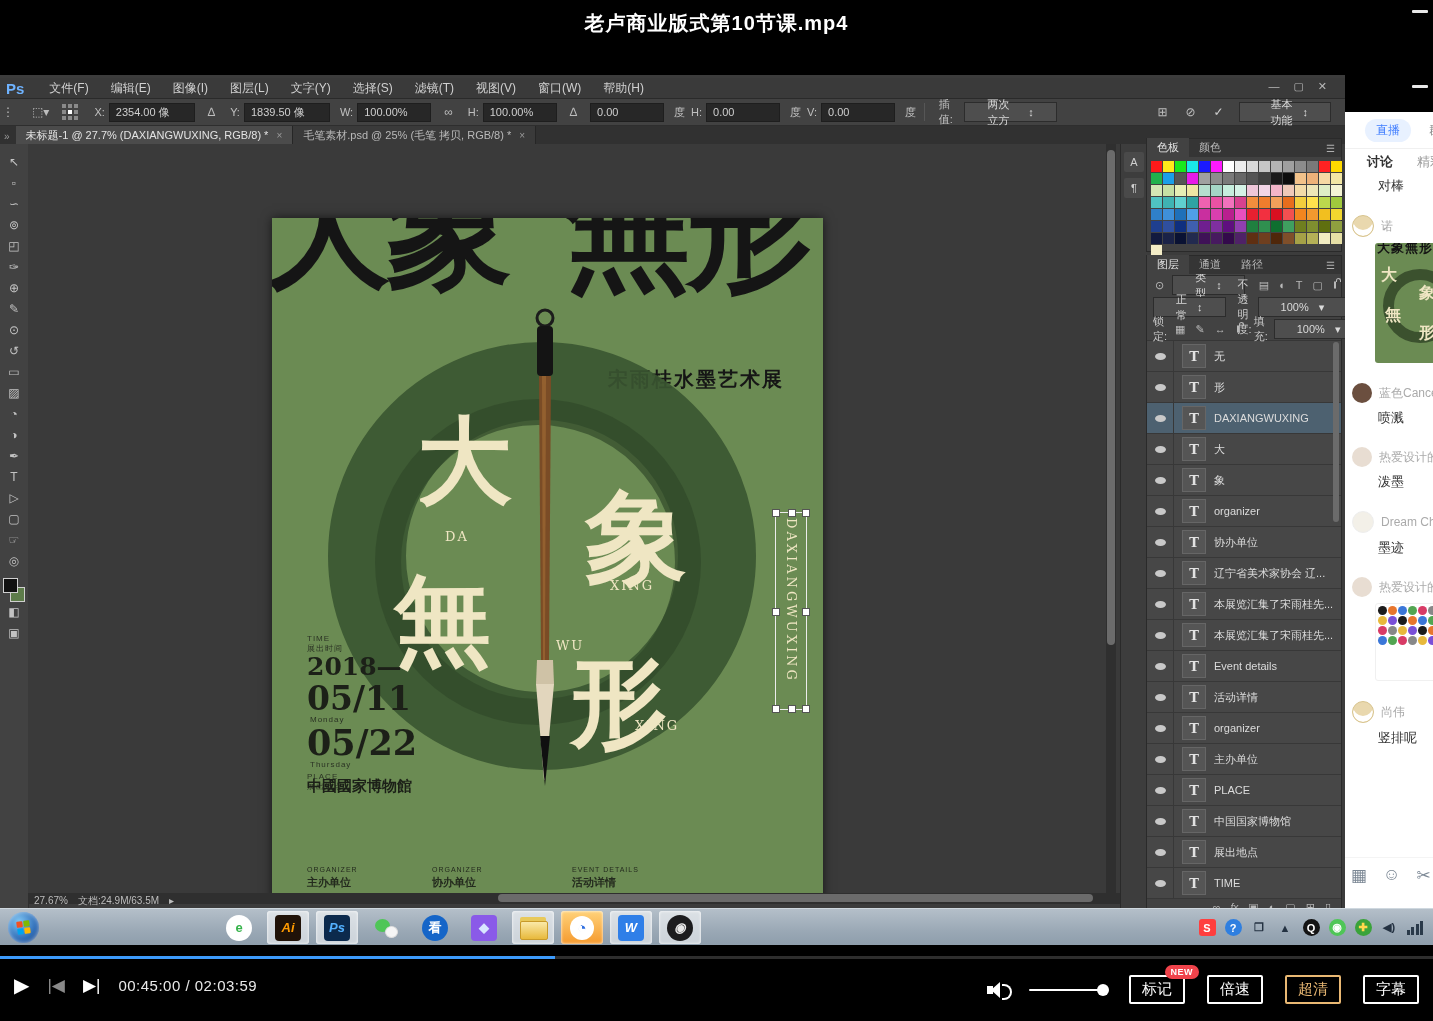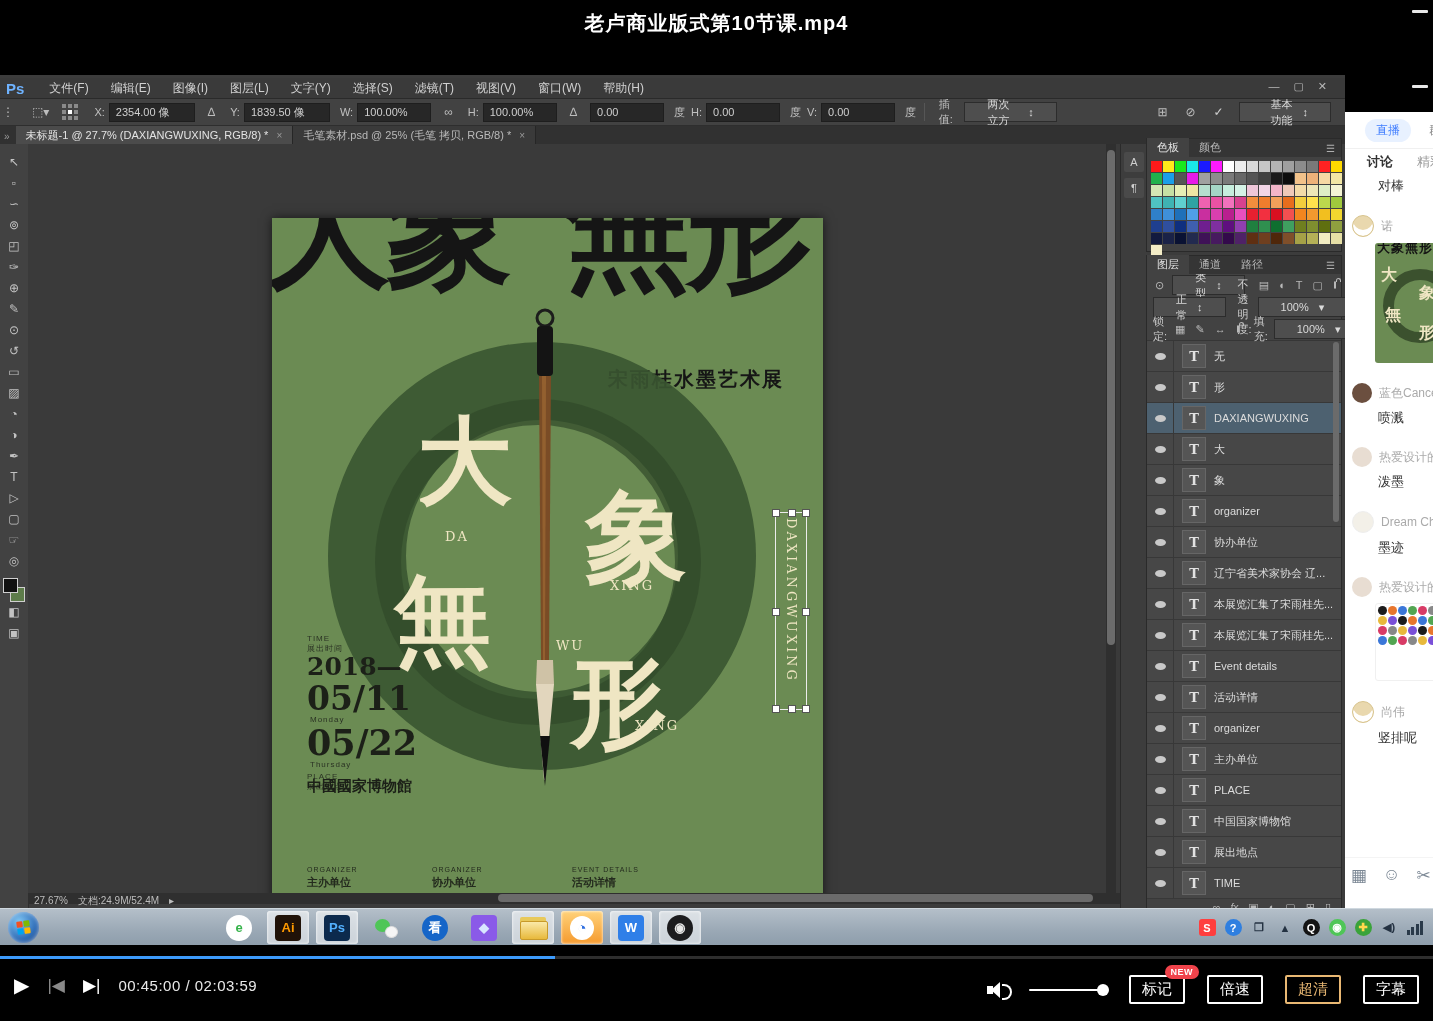--- a/index.html
+++ b/index.html
@@ -137,21 +137,21 @@
     gap:16px;padding-left:6px;border-top:1px solid #f4f4f4;color:#7b8794;font-size:17px;}
   
   .taskbar{position:absolute;left:0;top:908px;width:1433px;height:37px;
     background:linear-gradient(#b4bfc9,#9aa8b5 60%,#8d9dab);border-top:1px solid #cfd8df;}
   .startorb{position:absolute;left:8px;top:3px;width:31px;height:31px;border-radius:50%;
     background:radial-gradient(circle at 35% 30%,#7ec4f2,#2f6db8 60%,#1c3f7a);box-shadow:inset 0 0 4px rgba(255,255,255,.6);}
   .flag{position:absolute;left:9px;top:9px;width:13px;height:13px;display:grid;grid-template-columns:6px 6px;grid-gap:1px;transform:rotate(-8deg);}
   .flag i{width:6px;height:6px;border-radius:1px;}
   .task-apps{position:absolute;left:218px;top:0;height:37px;display:flex;align-items:center;gap:7px;}
   .task-app{width:42px;height:33px;display:flex;align-items:center;justify-content:center;border-radius:3px;}
-  .task-app.lit{background:rgba(255,255,255,.55);box-shadow:inset 0 0 3px #fff;}
+  .task-app.lit{background:rgba(255,255,255,.55);box-shadow:inset 0 0 3px #fff;font-style:italic;}
   .task-app.orange{background:linear-gradient(#ffd27a,#f59a2e);box-shadow:inset 0 0 3px #fff;}
   .app-ico{width:26px;height:26px;display:flex;align-items:center;justify-content:center;
     font-size:13px;font-weight:bold;border-radius:4px;}
   .app-ico.round{border-radius:50%;}
   .wechat-ico{position:relative;width:26px;height:26px;border-radius:6px;background:transparent;}
   .wc1{position:absolute;left:2px;top:4px;width:15px;height:13px;border-radius:50%;background:#4fc657;}
   .wc2{position:absolute;right:1px;bottom:3px;width:11px;height:10px;border-radius:50%;background:#f5f5f5;border:1px solid #ddd;}
   .folder-ico{position:relative;width:26px;height:22px;}
   .folder-ico .bk{position:absolute;left:0;top:0;width:26px;height:6px;border-radius:2px 2px 0 0;background:#e8c95a;}
   .folder-ico .fr{position:absolute;left:0;top:4px;width:26px;height:17px;border-radius:2px;background:linear-gradient(#fae9a8,#e8b93c);border:1px solid #c89a2a;}
@@ -376,21 +376,21 @@
     </div>
 
     <div class="vscroll">
         <div class="thumb"></div>
       </div>
     <div class="hscroll">
         <div class="thumb"></div>
       </div>
     <div class="ps-status">
       <span>27.67%</span>
-      <span>文档:24.9M/52.4M</span>
+      <span>文档:24.9M/63.5M</span>
       <span>▸</span>
     </div>
 
     <div class="dockstrip" id="dock-strip">
         <div class="dock-ico">A</div>
         <div class="dock-ico">¶</div>
       </div>
 
     <div class="panel" style="top:63px;height:112px;">
       <div class="ptab-row" id="swatch-tabs">

